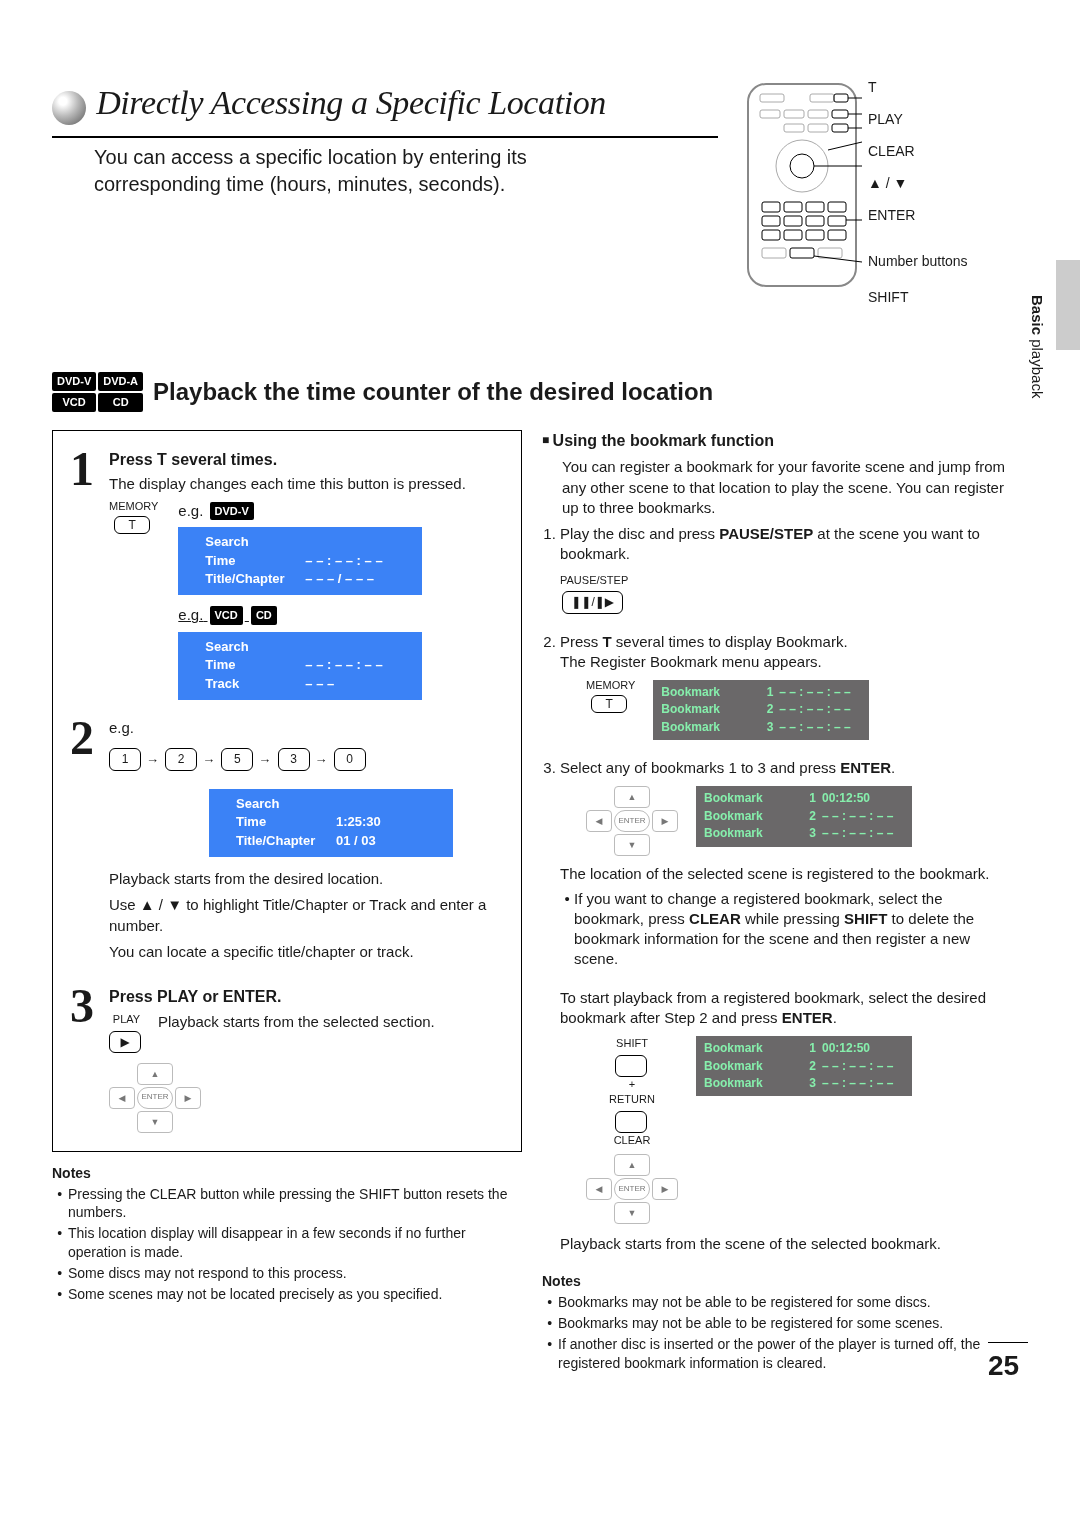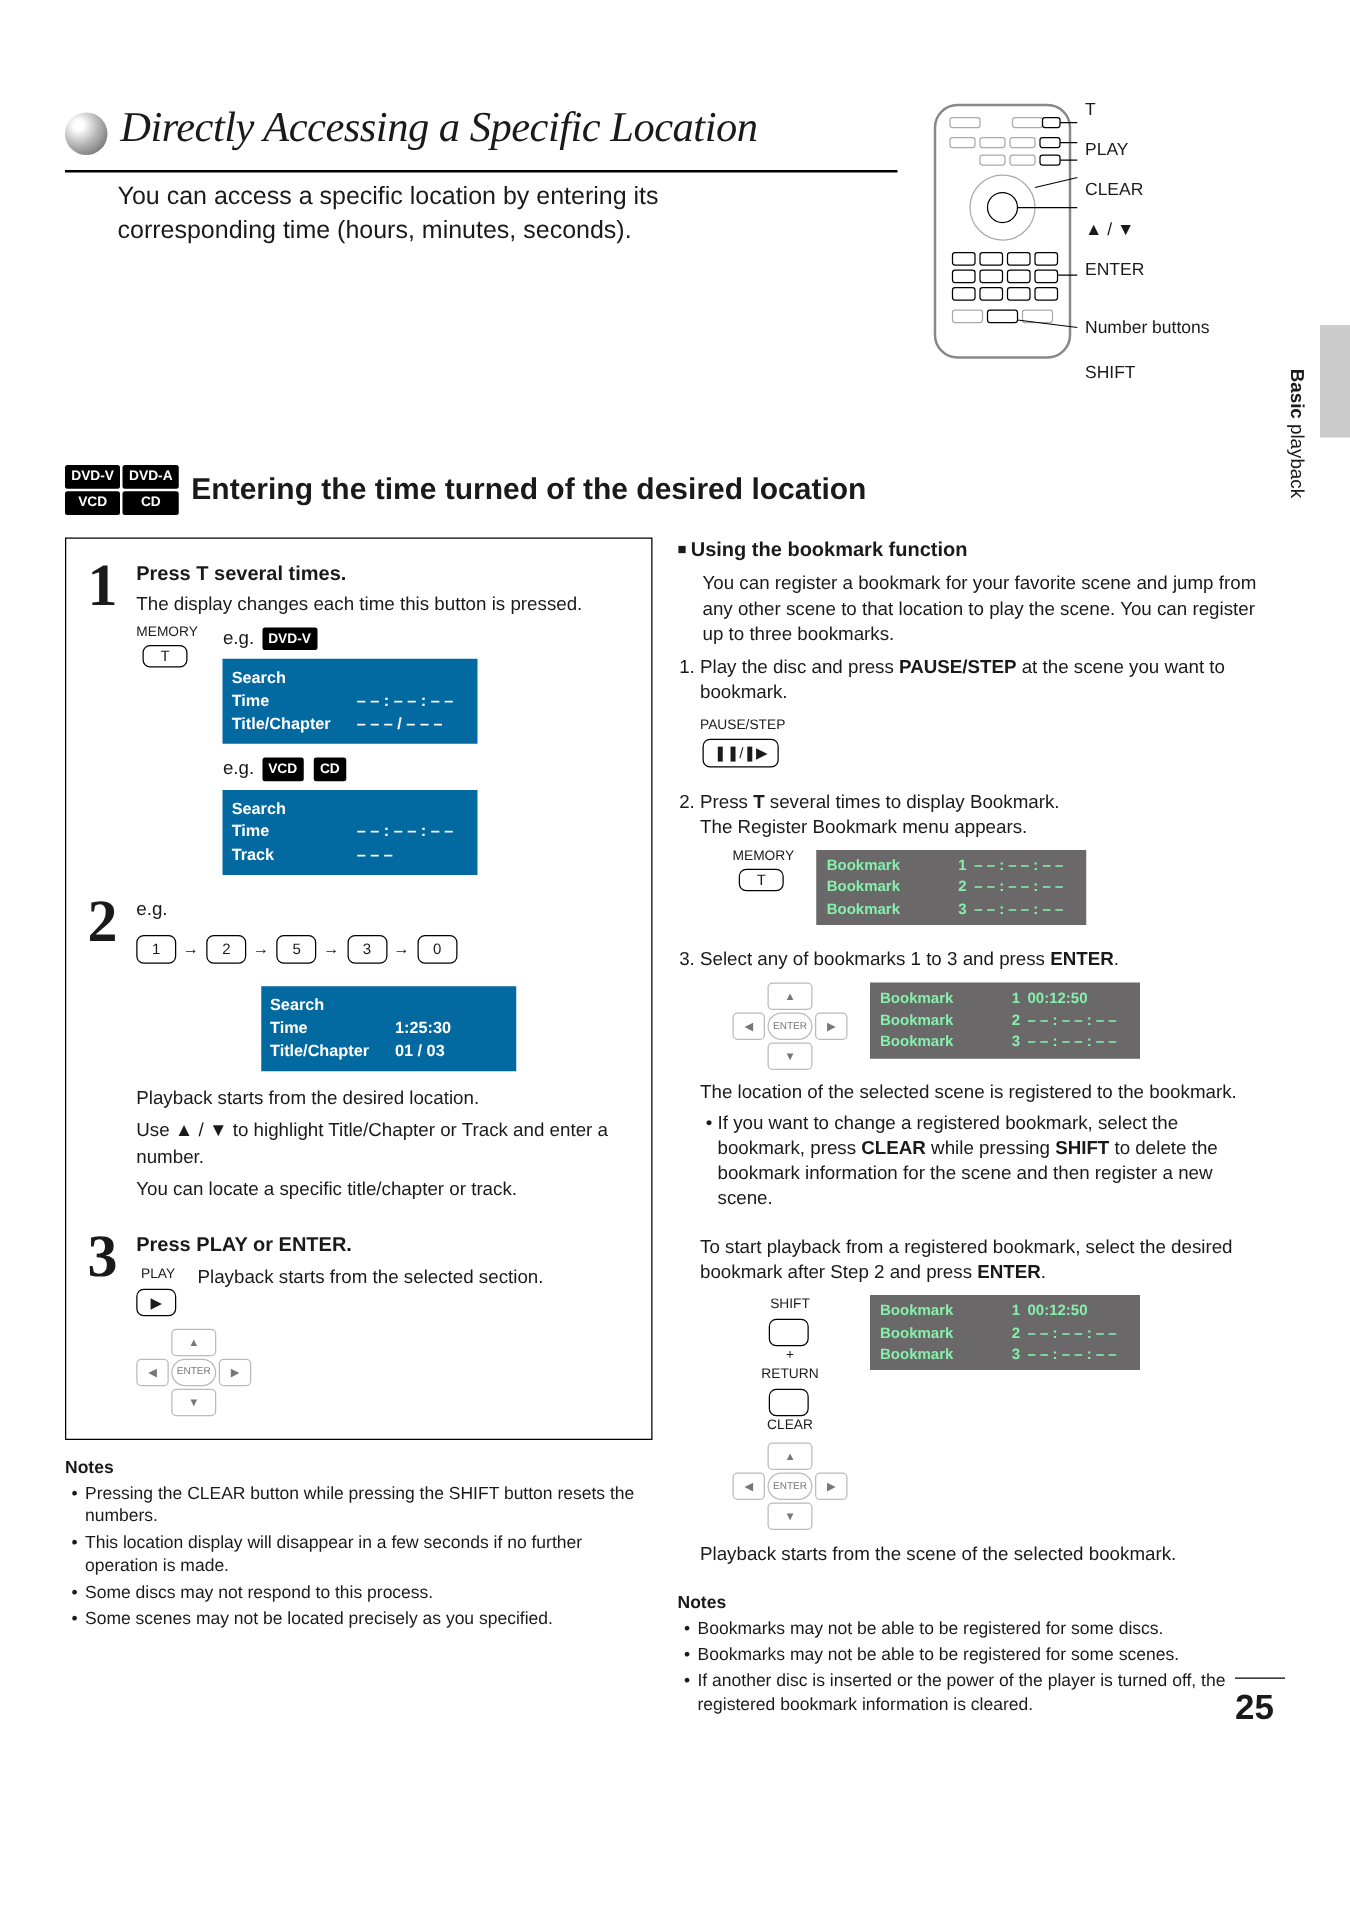--- a/index.html
+++ b/index.html
@@ -146,25 +146,25 @@
     font-family: "Times New Roman", serif;
   }
   .step-body { flex: 1; }
   .step-body h4 {
     font-size: 16px;
     font-weight: 700;
     margin: 0 0 4px 0;
   }
   .step-body p { margin: 0 0 6px 0; font-size: 15px; }
   .osd {
-    background: #0369a1;
+    background: #3b82f6;
     color: #fff;
     font-size: 13px;
     font-weight: 700;
-    padding: 6px 7px;
+    padding: 6px 27px;
     width: 190px;
     margin-top: 6px;
     line-height: 1.45;
     font-family: Arial, sans-serif;
   }
   .osd-row { display: flex; }
   .osd-row span:first-child { flex: 0 0 100px; }
   .osd-mini {
     background: #6a6869;
     color: #86efac;
@@ -318,21 +318,21 @@
     </div>
   </div>
 
   <div class="section-row">
     <div class="badges">
       <span class="badge">DVD-V</span>
       <span class="badge">DVD-A</span>
       <span class="badge">VCD</span>
       <span class="badge">CD</span>
     </div>
-    <h2>Entering the time turned of the desired location</h2>
+    <h2>Playback the time counter of the desired location</h2>
   </div>
 
   <div class="cols">
 
     <div class="col">
       <div class="stepbox">
 
         <div class="step">
           <div class="stepnum">1</div>
           <div class="step-body">
@@ -355,21 +355,21 @@
                     </div>
                   <div class="osd-row">
                       <span>Time</span>
                       <span>– – : – – : – –</span>
                     </div>
                   <div class="osd-row">
                       <span>Title/Chapter</span>
                       <span>– – – / – – –</span>
                     </div>
                 </div>
-                <div style="margin-top:10px;">
+                <div style="margin-top:10px;text-decoration:underline;">
                   <span>e.g.</span>
                   <span class="badge-inline">VCD</span>
                   <span class="badge-inline">CD</span>
                 </div>
                 <div class="osd">
                   <div class="osd-row">
                       <span>Search</span>
                       <span></span>
                     </div>
                   <div class="osd-row">

